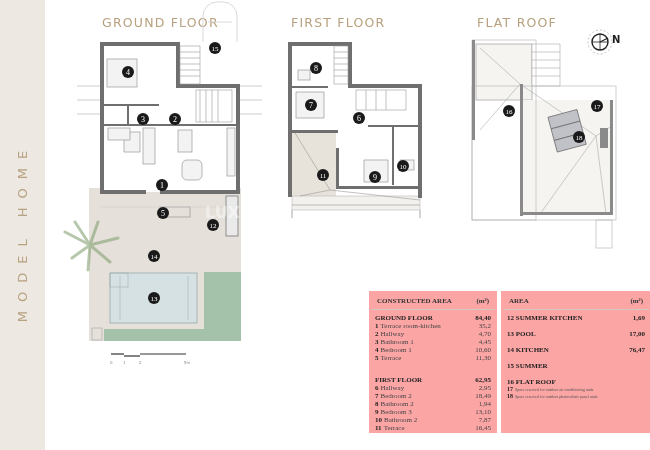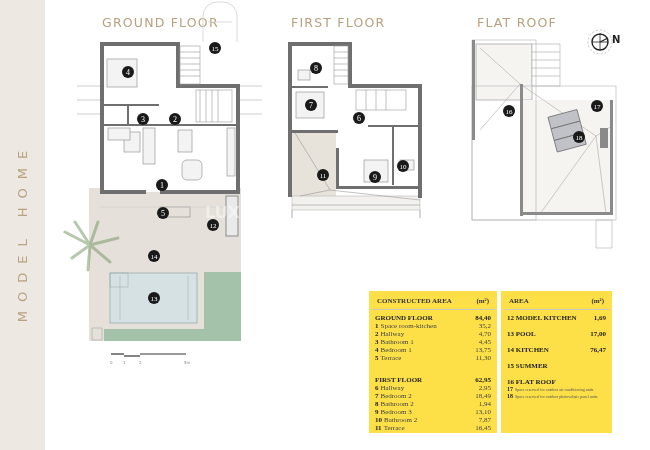--- a/index.html
+++ b/index.html
@@ -1,21 +1,21 @@
 <!DOCTYPE html>
 <html><head>
 <meta charset="utf-8">
 <style>
   html,body{margin:0;padding:0;}
   body{width:650px;height:450px;position:relative;background:#ffffff;overflow:hidden;font-family:"Liberation Serif",serif;}
   .sidebar{position:absolute;left:0;top:0;width:45px;height:450px;background:#ede8e1;}
   .sidebar-text{position:absolute;left:22px;top:232px;transform:translate(-50%,-50%) rotate(-90deg);white-space:nowrap;font-family:"DejaVu Sans",sans-serif;font-size:13px;letter-spacing:9px;color:#b8a282;}
   .floor-title{position:absolute;font-family:"DejaVu Sans",sans-serif;font-size:12.5px;letter-spacing:1.2px;color:#b7a17f;white-space:nowrap;}
   .plan{position:absolute;left:0;top:0;}
-  .tbl{position:absolute;background:#fde047;font-size:7px;color:#444;}
+  .tbl{position:absolute;background:#fca5a5;font-size:7px;color:#444;}
   .tbl .hdr{display:flex;justify-content:space-between;padding:6px 6px 4px 6px;font-weight:bold;color:#333;font-size:7px;border-bottom:1px solid #cfc9c0;margin:0 2px;}
   .tbl .row{display:flex;justify-content:space-between;padding:0 6px;line-height:8px;}
   .tbl .row.bold{font-weight:bold;color:#222;}
   .tbl .row .n{font-weight:bold;color:#222;margin-right:2px;}
   .tbl .note{font-size:4px;line-height:7px;padding:0 6px;color:#555;}
   .tbl .note .n{font-size:6px;font-weight:bold;color:#222;margin-right:2px;}
   .gap4{height:4px;}
   .gap8{height:8px;}
   .gap14{height:14px;}
   .scale-label{position:absolute;font-size:4px;color:#888;font-family:"DejaVu Sans",sans-serif;}
@@ -302,34 +302,34 @@
   <div class="hdr">
     <span>CONSTRUCTED AREA</span>
     <span>(m²)</span>
   </div>
   <div class="gap4"></div>
   <div class="row bold">
     <span>GROUND FLOOR</span>
     <span>84,40</span>
   </div>
   <div class="row">
-      <span><span class="n">1</span><span>Space room-kitchen</span></span>
+      <span><span class="n">1</span><span>Terrace room-kitchen</span></span>
       <span>35,2</span>
     </div>
   <div class="row">
       <span><span class="n">2</span><span>Hallway</span></span>
       <span>4,70</span>
     </div>
   <div class="row">
       <span><span class="n">3</span><span>Bathroom 1</span></span>
       <span>4,45</span>
     </div>
   <div class="row">
       <span><span class="n">4</span><span>Bedroom 1</span></span>
-      <span>13,75</span>
+      <span>10,60</span>
     </div>
   <div class="row">
       <span><span class="n">5</span><span>Terrace</span></span>
       <span>11,30</span>
     </div>
   <div class="gap14"></div>
   <div class="row bold">
     <span>FIRST FLOOR</span>
     <span>62,95</span>
   </div>
@@ -352,28 +352,28 @@
   <div class="row">
       <span><span class="n">10</span><span>Bathroom 2</span></span>
       <span>7,87</span>
     </div>
   <div class="row">
       <span><span class="n">11</span><span>Terrace</span></span>
       <span>16,45</span>
     </div>
 </div>
 
-<div class="tbl" style="left:501px;top:291px;width:111px;height:142px;">
+<div class="tbl" style="left:501px;top:291px;width:150px;height:142px;">
   <div class="hdr">
     <span>AREA</span>
     <span>(m²)</span>
   </div>
   <div class="gap4"></div>
   <div class="row bold">
-      <span><span>12</span> <span>MODEL KITCHEN</span></span>
+      <span><span>12</span> <span>SUMMER KITCHEN</span></span>
       <span>1,69</span>
     </div>
   <div class="gap8"></div>
   <div class="row bold">
       <span><span>13</span> <span>POOL</span></span>
       <span>17,00</span>
     </div>
   <div class="gap8"></div>
   <div class="row bold">
       <span><span>14</span> <span>KITCHEN</span></span>

